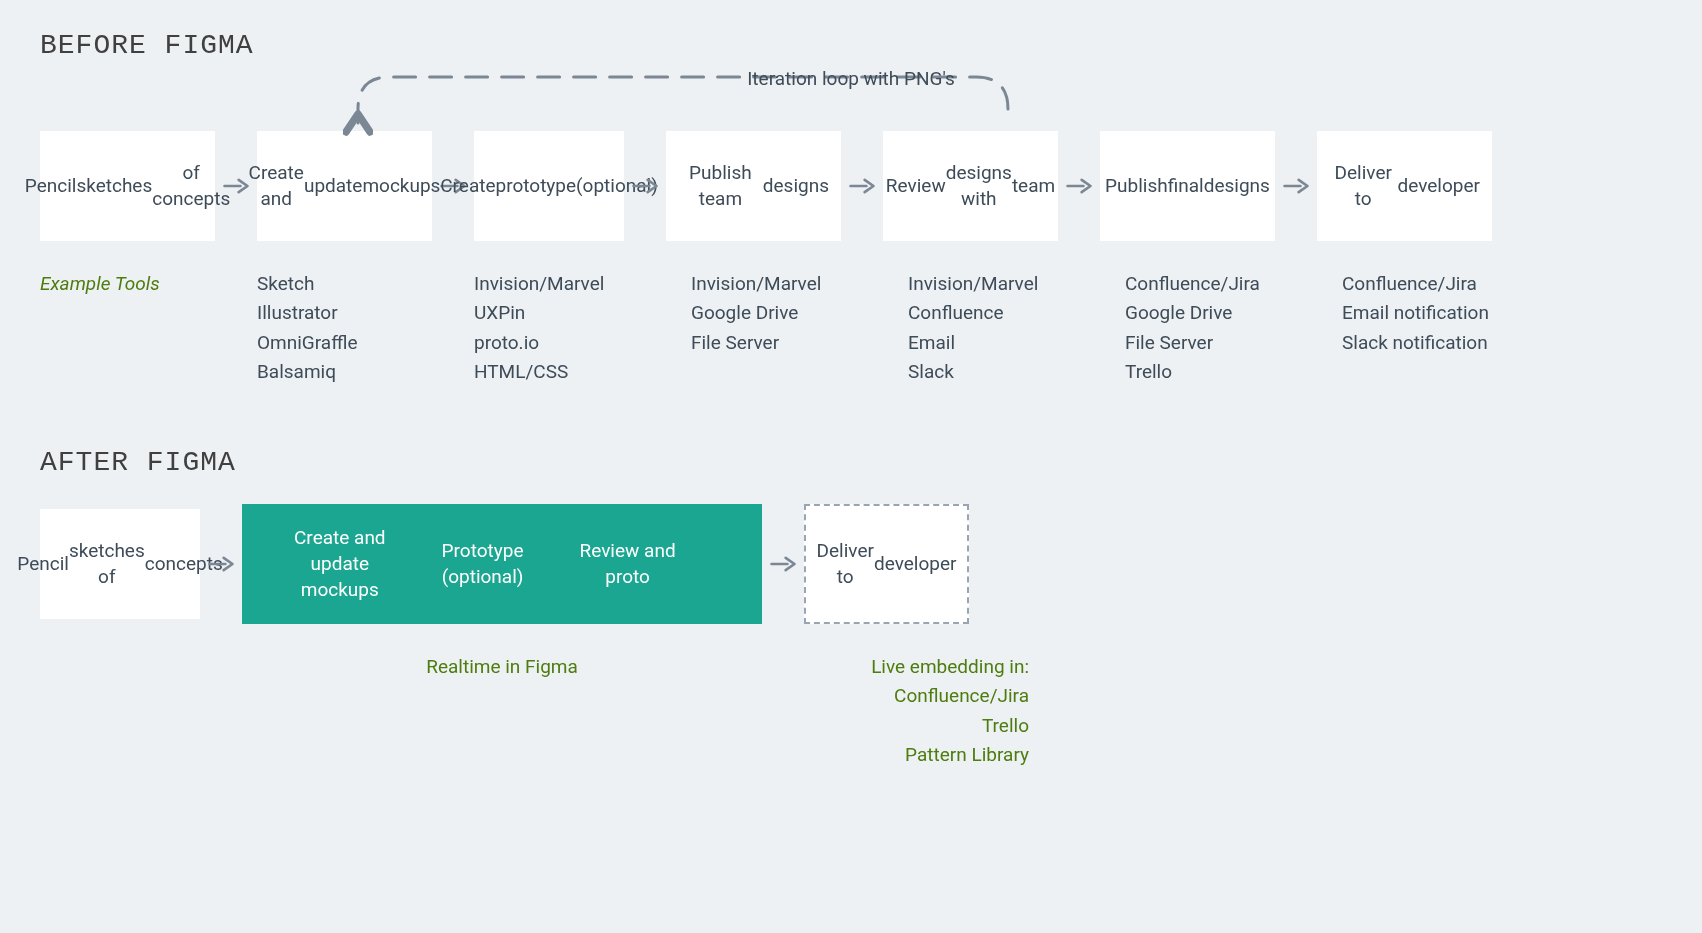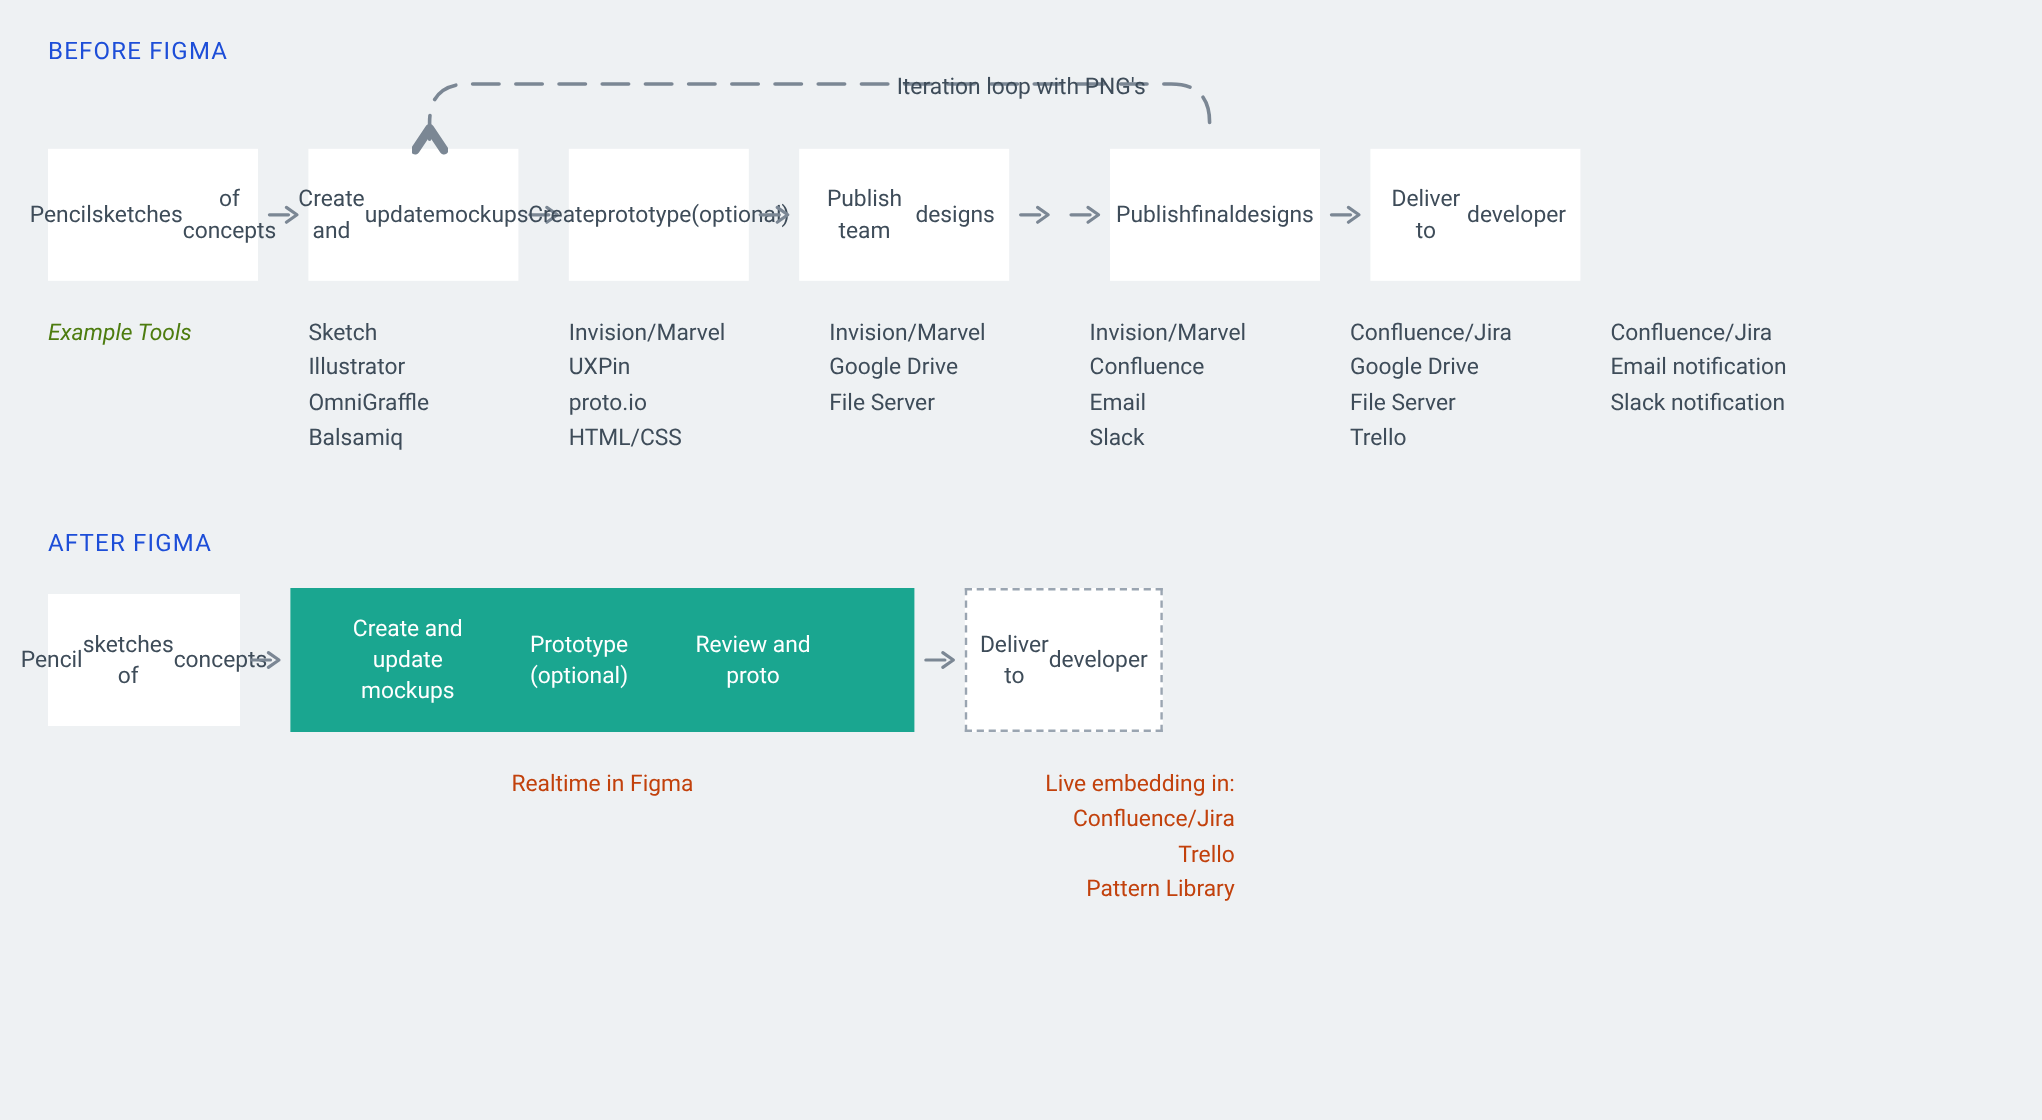--- a/index.html
+++ b/index.html
@@ -4,25 +4,26 @@
 <style>
   * { box-sizing: border-box; margin: 0; padding: 0; }
   body {
     background: #eef1f3;
     font-family: -apple-system, BlinkMacSystemFont, "Segoe UI", Roboto, "Helvetica Neue", Arial, sans-serif;
     color: #3e4c59;
     padding: 30px 40px 60px 40px;
     width: 1702px;
   }
   h2.section-heading {
-    font-size: 20px;
+    font-size: 28px;
     font-weight: 400;
     letter-spacing: 1px;
-    color: #1d4ed8;
+    color: #404040;
     margin-bottom: 20px;
+    font-family: Liberation Mono, monospace;
   }
   .flow-wrap { position: relative; }
   .flow-row {
     display: flex;
     align-items: center;
   }
   .box {
     background: #fff;
     min-height: 110px;
     display: flex;
@@ -99,21 +100,21 @@
     font-size:19px;
     line-height:1.35;
     color:#3e4c59;
     padding:14px 18px;
   }
   .after-tools {
     display:flex;
     margin-top:28px;
     font-size:19px;
     line-height:1.55;
-    color:#c2410c;
+    color:#4d7c0f;
   }
 </style>
 </head>
 <body>
 
 <h2 class="section-heading">BEFORE FIGMA</h2>
 
 <div class="flow-wrap" style="margin-top:70px;">
   <svg class="loop-svg" width="1620" height="80">
     <defs>
@@ -170,20 +171,27 @@
         <span>Publish team</span>
         <br>
         <span>designs</span>
       </div>
       <div class="arrow" style="width: 42px;">
         <svg width="34" height="22" viewBox="0 0 34 22">
           <line x1="4" y1="11" x2="22" y2="11" stroke="#7b8794" stroke-width="3" stroke-linecap="round"></line>
           <path d="M20,4 L30,11 L20,18" fill="none" stroke="#7b8794" stroke-width="3" stroke-linecap="round" stroke-linejoin="round"></path>
         </svg>
       </div>
+      <div class="box" style="width: 175px;">
+        <span>Review</span>
+        <br>
+        <span>designs with</span>
+        <br>
+        <span>team</span>
+      </div>
       <div class="arrow" style="width: 42px;">
         <svg width="34" height="22" viewBox="0 0 34 22">
           <line x1="4" y1="11" x2="22" y2="11" stroke="#7b8794" stroke-width="3" stroke-linecap="round"></line>
           <path d="M20,4 L30,11 L20,18" fill="none" stroke="#7b8794" stroke-width="3" stroke-linecap="round" stroke-linejoin="round"></path>
         </svg>
       </div>
       <div class="box" style="width: 175px;">
         <span>Publish</span>
         <br>
         <span>final</span>

